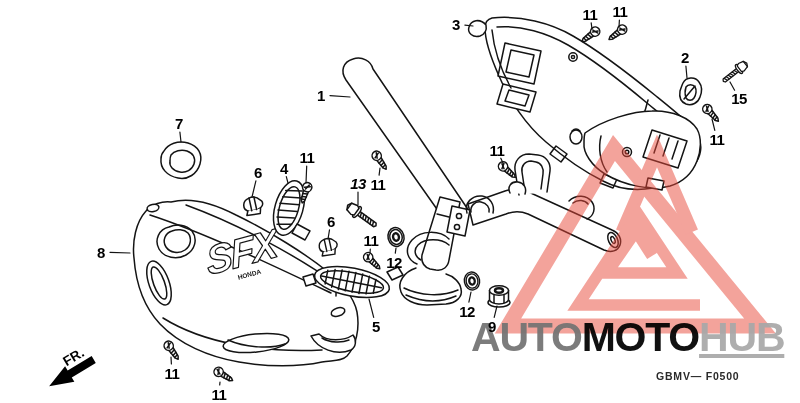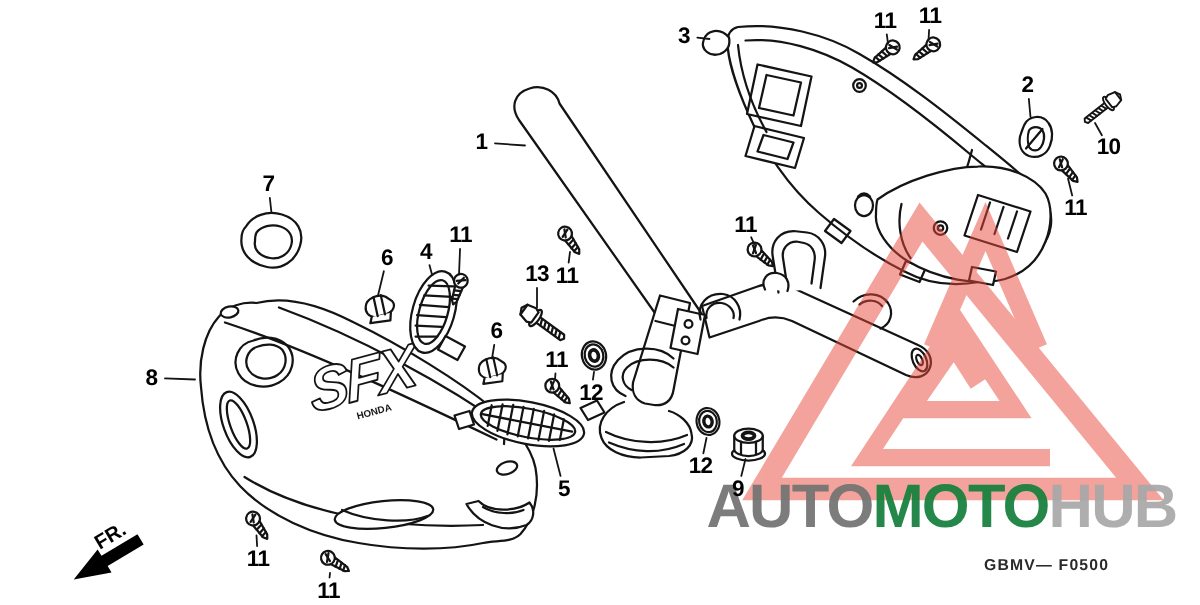--- a/index.html
+++ b/index.html
@@ -255,35 +255,35 @@
   </g>
 
   <g transform="translate(68,375) rotate(-31)">
     <path fill="#000" d="M 30,-4 L 2,-4 L 2,-9 L -22,0 L 2,9 L 2,4 L 30,4 Z"></path>
     <text x="3" y="-8" font-size="13.5" font-weight="bold" fill="#000">FR.</text>
   </g>
 
   <text x="656" y="380" font-size="10.5" font-weight="bold" letter-spacing="0.8" fill="#2a2a2a">GBMV— F0500</text>
 </svg>
 
-<div class="watermark-text"><span style="color: #737373;">AUTO</span><span style="color: #15803d;">MOTO</span><span style="color: rgb(168, 168, 168);">HUB</span></div>
+<div class="watermark-text"><span style="color: #737373;">AUTO</span><span style="color: #000000;">MOTO</span><span style="color: rgb(168, 168, 168); text-decoration: underline;">HUB</span></div>
 
 <div class="callout-layer">
       <div class="callout" style="left: 321px; top: 95px;">1</div>
       <div class="callout" style="left: 456px; top: 24px;">3</div>
       <div class="callout" style="left: 590px; top: 14px;">11</div>
       <div class="callout" style="left: 620px; top: 11px;">11</div>
       <div class="callout" style="left: 685px; top: 57px;">2</div>
-      <div class="callout" style="left: 739px; top: 98px;">10</div>
+      <div class="callout" style="left: 739px; top: 98px;">15</div>
       <div class="callout" style="left: 717px; top: 139px;">11</div>
       <div class="callout" style="left: 179px; top: 123px;">7</div>
       <div class="callout" style="left: 258px; top: 172px;">6</div>
       <div class="callout" style="left: 284px; top: 168px;">4</div>
       <div class="callout" style="left: 307px; top: 157px;">11</div>
-      <div class="callout" style="left: 358px; top: 183px;">13</div>
+      <div class="callout" style="left: 358px; top: 183px; font-style: italic;">13</div>
       <div class="callout" style="left: 378px; top: 184px;">11</div>
       <div class="callout" style="left: 497px; top: 150px;">11</div>
       <div class="callout" style="left: 331px; top: 221px;">6</div>
       <div class="callout" style="left: 371px; top: 240px;">11</div>
       <div class="callout" style="left: 394px; top: 262px;">12</div>
       <div class="callout" style="left: 376px; top: 326px;">5</div>
       <div class="callout" style="left: 467px; top: 311px;">12</div>
       <div class="callout" style="left: 492px; top: 326px;">9</div>
       <div class="callout" style="left: 101px; top: 252px;">8</div>
       <div class="callout" style="left: 172px; top: 373px;">11</div>

